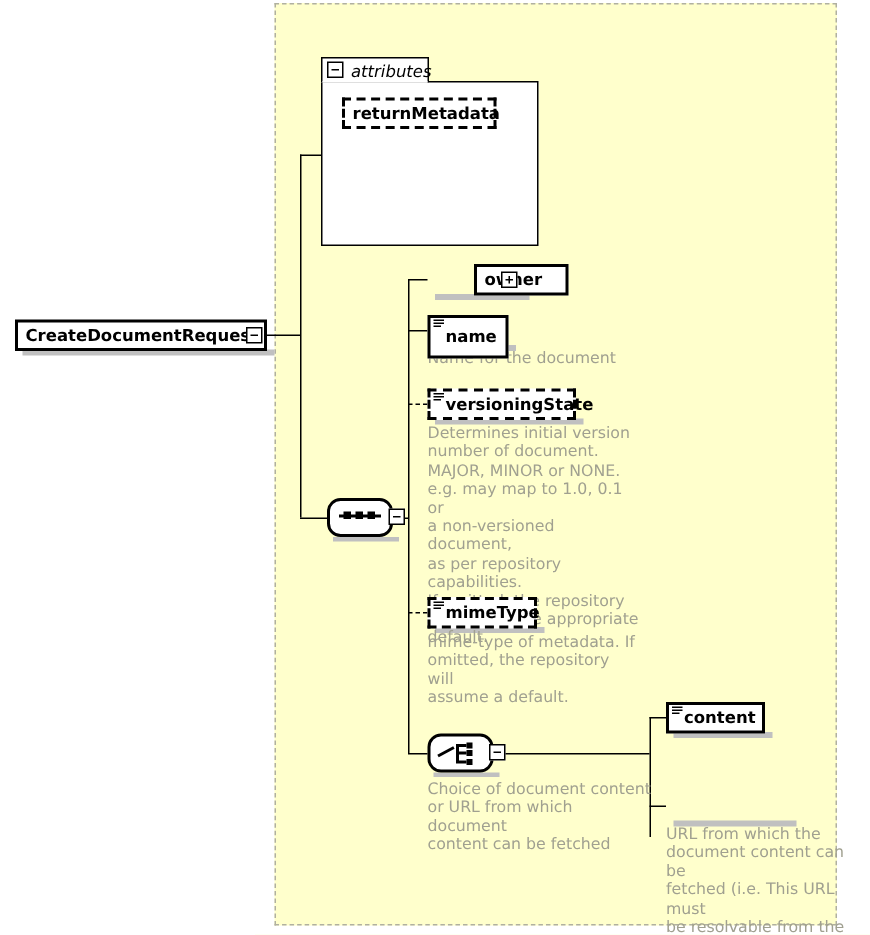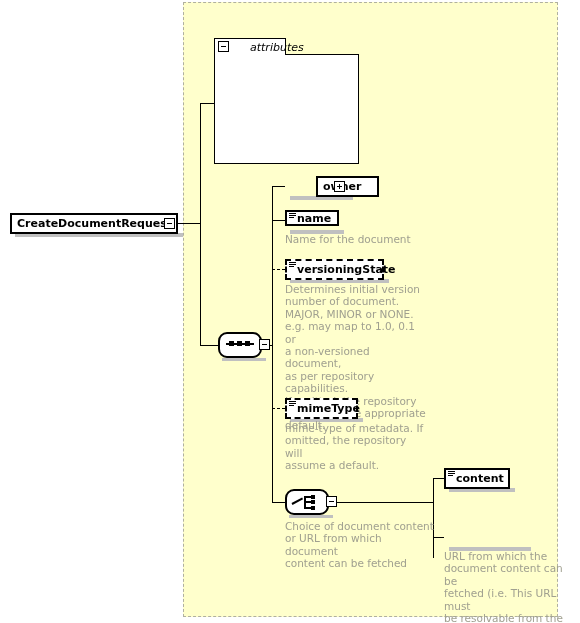--- a/index.html
+++ b/index.html
@@ -126,21 +126,20 @@
   }
   .attr-tab-label {
     position: absolute;
     left: 234px;
     top: 41px;
     font-size: 11px;
     font-style: italic;
     color: #000;
     z-index: 6;
     white-space: nowrap;
-    margin-left: 16px;
   }
   .attr-body {
     position: absolute;
     left: 214px;
     top: 54px;
     width: 145px;
     height: 110px;
     box-sizing: border-box;
     background: #ffffff;
     border: 1px solid #000000;
@@ -250,20 +249,23 @@
   <div class="line h" style="left:200px; top:103px; width:14px;"></div>
   <div class="line h" style="left:200px; top:345px; width:18px;"></div>
 
   <div class="attr-body"></div>
   <div class="attr-tab"></div>
   <div class="attr-body-top-mask"></div>
   <div class="pm-box" style="left:218px; top:41px;"></div>
   <div class="attr-tab-label">attributes</div>
 
   <div class="nodeshadow" style="left:233px; top:85px; width:103px; height:4px;"></div>
+  <div class="node optional" style="left:228px; top:65px; width:103px; height:21px;">
+    <span class="node-label noicon">returnMetadata</span>
+  </div>
 
   <div class="comp-shadow" style="left:222px; top:358px;"></div>
   <div class="compositor" style="left:218px; top:332px;">
     <div class="comp-shape"></div>
     <div class="seq-glyph">
       <b></b>
         <b></b>
         <b></b>
     </div>
   </div>
@@ -274,21 +276,21 @@
 
   <div class="line h" style="left:272px; top:186px; width:13px;"></div>
   <div class="nodeshadow" style="left:290px; top:196px; width:63px; height:4px;"></div>
   <div class="node" style="left:302px; top:176px; width:63px; height:21px;margin-left:14px;">
     <span class="node-label noicon">owner</span>
   </div>
   <div class="pm-box plus" style="left:334px; top:181px;"></div>
 
   <div class="line h" style="left:272px; top:220px; width:13px;"></div>
   <div class="nodeshadow" style="left:290px; top:230px; width:54px; height:4px;"></div>
-  <div class="node" style="left:285px; top:210px; width:54px; height:16px;">
+  <div class="node" style="left:285px; top:210px; width:54px; height:29px;">
     <span class="el-icon">
         <i></i>
         <i></i>
         <i></i>
       </span>
     <span class="node-label">name</span>
   </div>
   <div class="desc" style="left:285px; top:233px; width:140px;">Name for the document</div>
 
   <div class="dline h" style="left:272px; top:269px; width:13px;"></div>

